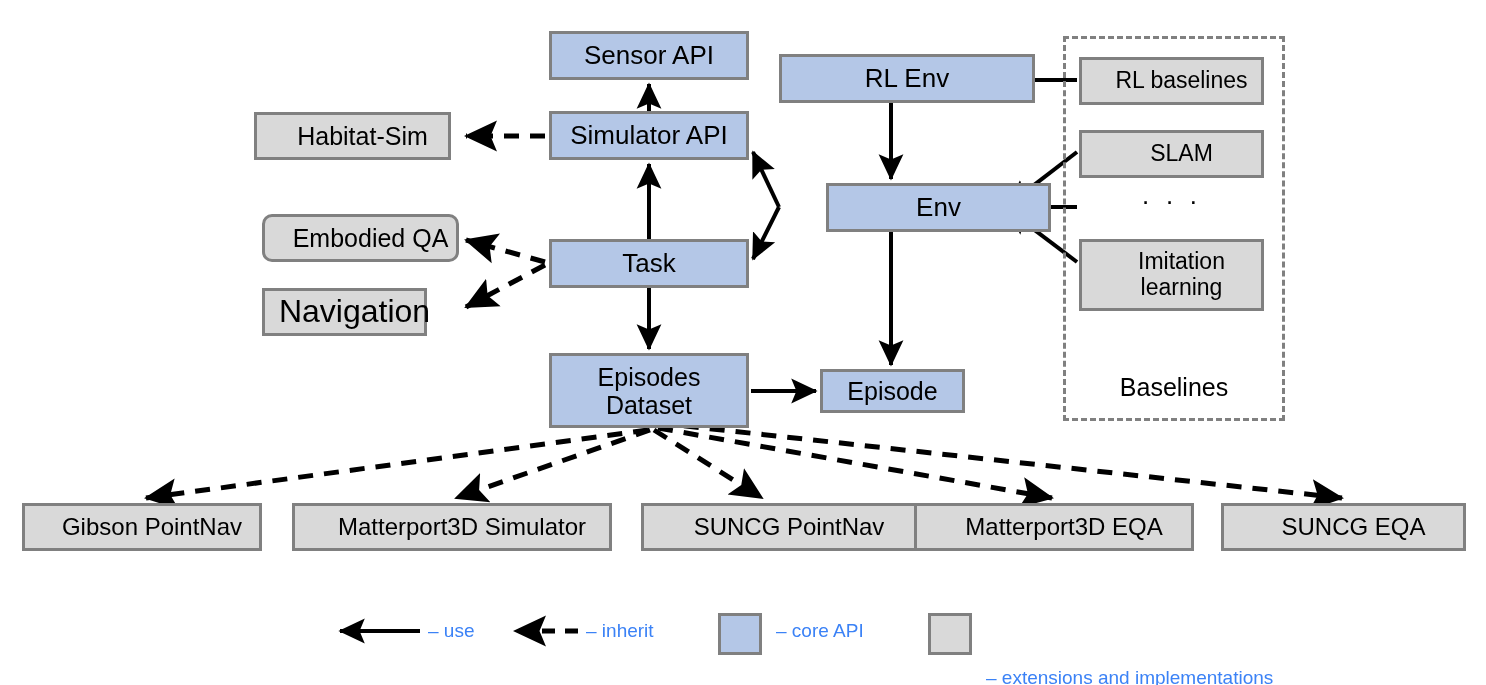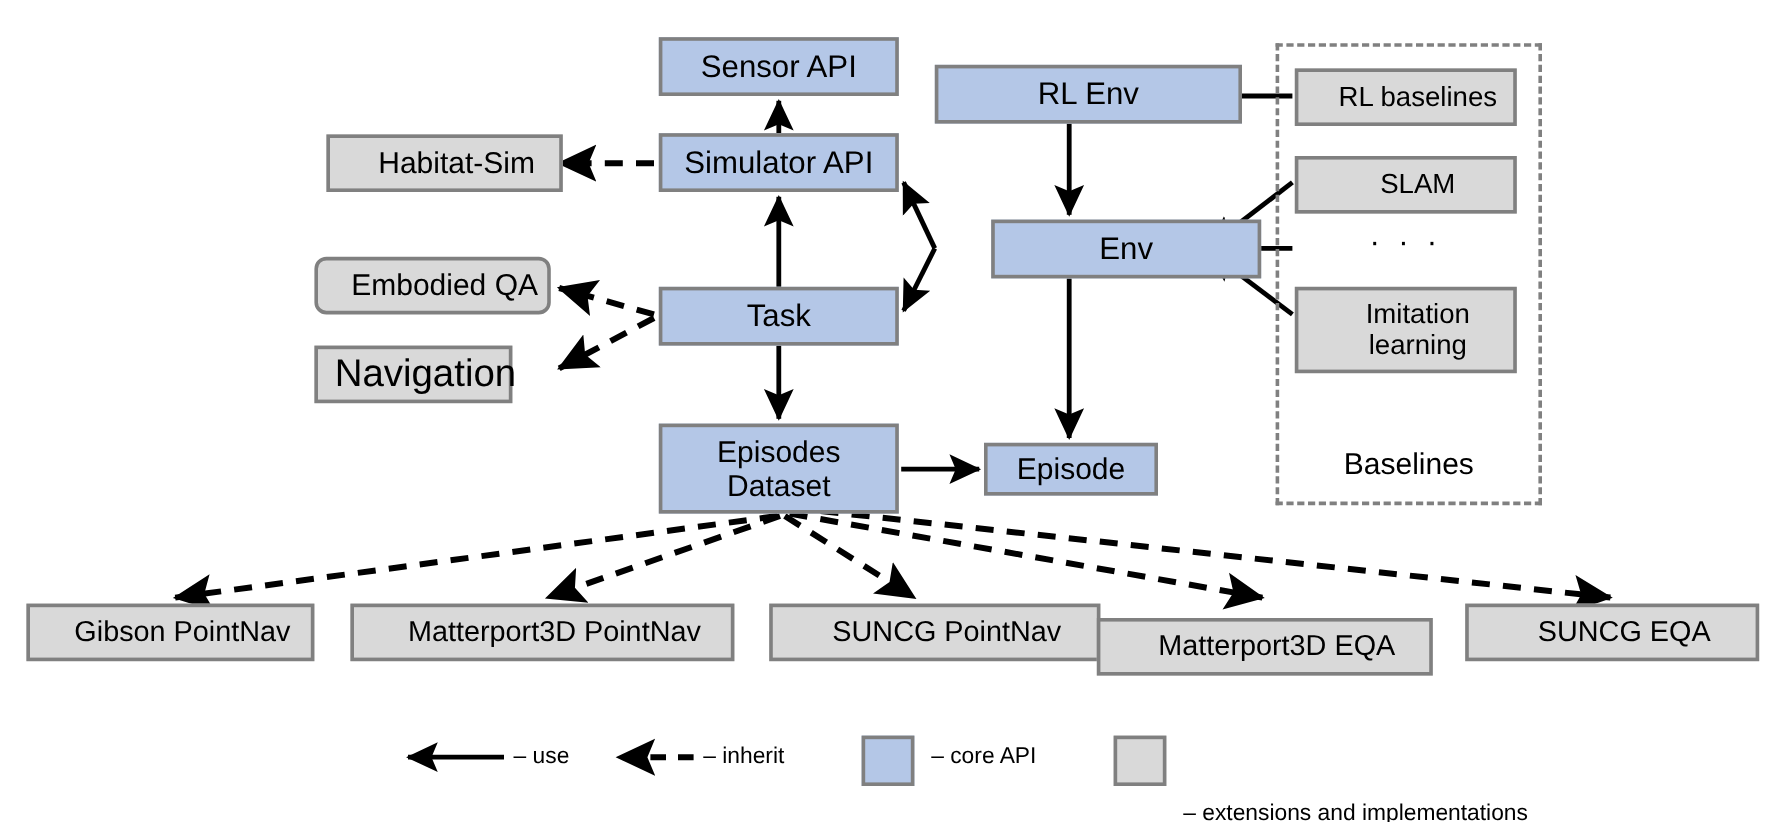--- a/index.html
+++ b/index.html
@@ -62,21 +62,21 @@
   .legend-swatch {
     position: absolute;
     box-sizing: border-box;
     border: 3px solid #808080;
     z-index: 2;
   }
   .legend-swatch.core { background: #b4c7e7; }
   .legend-swatch.ext  { background: #d9d9d9; }
   .legend-text {
     position: absolute;
-    color: #000000;
+    color: #3b82f6;
     white-space: nowrap;
     z-index: 2;
   }
 </style>
 </head>
 <body>
 
 <div id="canvas">
 
   <svg id="edges" viewBox="0 0 1486 685" width="1486" height="685">
@@ -127,31 +127,31 @@
 
   <div id="nodes-layer">
       <div class="node core" style="left: 549px; top: 31px; width: 200px; height: 49px; font-size: 26px;">Sensor API</div>
       <div class="node core" style="left: 549px; top: 111px; width: 200px; height: 49px; font-size: 26px;">Simulator API</div>
       <div class="node core" style="left: 549px; top: 239px; width: 200px; height: 49px; font-size: 26px;">Task</div>
       <div class="node core" style="left: 549px; top: 353px; width: 200px; height: 75px; font-size: 25px;">Episodes
 Dataset</div>
       <div class="node core" style="left: 779px; top: 54px; width: 256px; height: 49px; font-size: 26px;">RL Env</div>
       <div class="node core" style="left: 826px; top: 183px; width: 225px; height: 49px; font-size: 26px;">Env</div>
       <div class="node core" style="left: 820px; top: 369px; width: 145px; height: 44px; font-size: 25px;">Episode</div>
-      <div class="node ext" style="left: 272px; top: 112px; width: 197px; height: 48px; font-size: 25px;">Habitat-Sim</div>
+      <div class="node ext" style="left: 254px; top: 112px; width: 197px; height: 48px; font-size: 25px;">Habitat-Sim</div>
       <div class="node ext" style="left: 262px; top: 214px; width: 197px; height: 48px; font-size: 25px; border-radius: 10px;">Embodied QA</div>
       <div class="node ext" style="left: 262px; top: 288px; width: 165px; height: 48px; font-size: 32px;">Navigation</div>
       <div class="node ext" style="left: 1079px; top: 57px; width: 185px; height: 48px; font-size: 23px;">RL baselines</div>
       <div class="node ext" style="left: 1079px; top: 130px; width: 185px; height: 48px; font-size: 23px;">SLAM</div>
       <div class="node ext" style="left: 1079px; top: 239px; width: 185px; height: 72px; font-size: 23px;">Imitation
 learning</div>
       <div class="node ext" style="left: 22px; top: 503px; width: 240px; height: 48px; font-size: 24px;">Gibson PointNav</div>
-      <div class="node ext" style="left: 292px; top: 503px; width: 320px; height: 48px; font-size: 24px;">Matterport3D PointNav</div>
+      <div class="node ext" style="left: 292px; top: 503px; width: 320px; height: 48px; font-size: 24px;">Matterport3D Simulator</div>
       <div class="node ext" style="left: 641px; top: 503px; width: 276px; height: 48px; font-size: 24px;">SUNCG PointNav</div>
-      <div class="node ext" style="left: 914px; top: 503px; width: 280px; height: 48px; font-size: 24px; margin-top: 12px;">Matterport3D EQA</div>
+      <div class="node ext" style="left: 914px; top: 503px; width: 280px; height: 48px; font-size: 24px;">Matterport3D EQA</div>
       <div class="node ext" style="left: 1221px; top: 503px; width: 245px; height: 48px; font-size: 24px;">SUNCG EQA</div>
     </div>
 
   <div class="legend-swatch core" style="left: 718px; top: 613px; width: 44px; height: 42px;"></div>
   <div class="legend-swatch ext" style="left: 928px; top: 613px; width: 44px; height: 42px;"></div>
 
   <div class="legend-text" style="left: 428px; top: 620px; font-size: 19px;">– use</div>
   <div class="legend-text" style="left: 586px; top: 620px; font-size: 19px;">– inherit</div>
   <div class="legend-text" style="left: 776px; top: 620px; font-size: 19px;">– core API</div>
   <div class="legend-text" style="left: 986px; top: 620px; font-size: 19px; margin-top: 47px;">– extensions and implementations</div>

